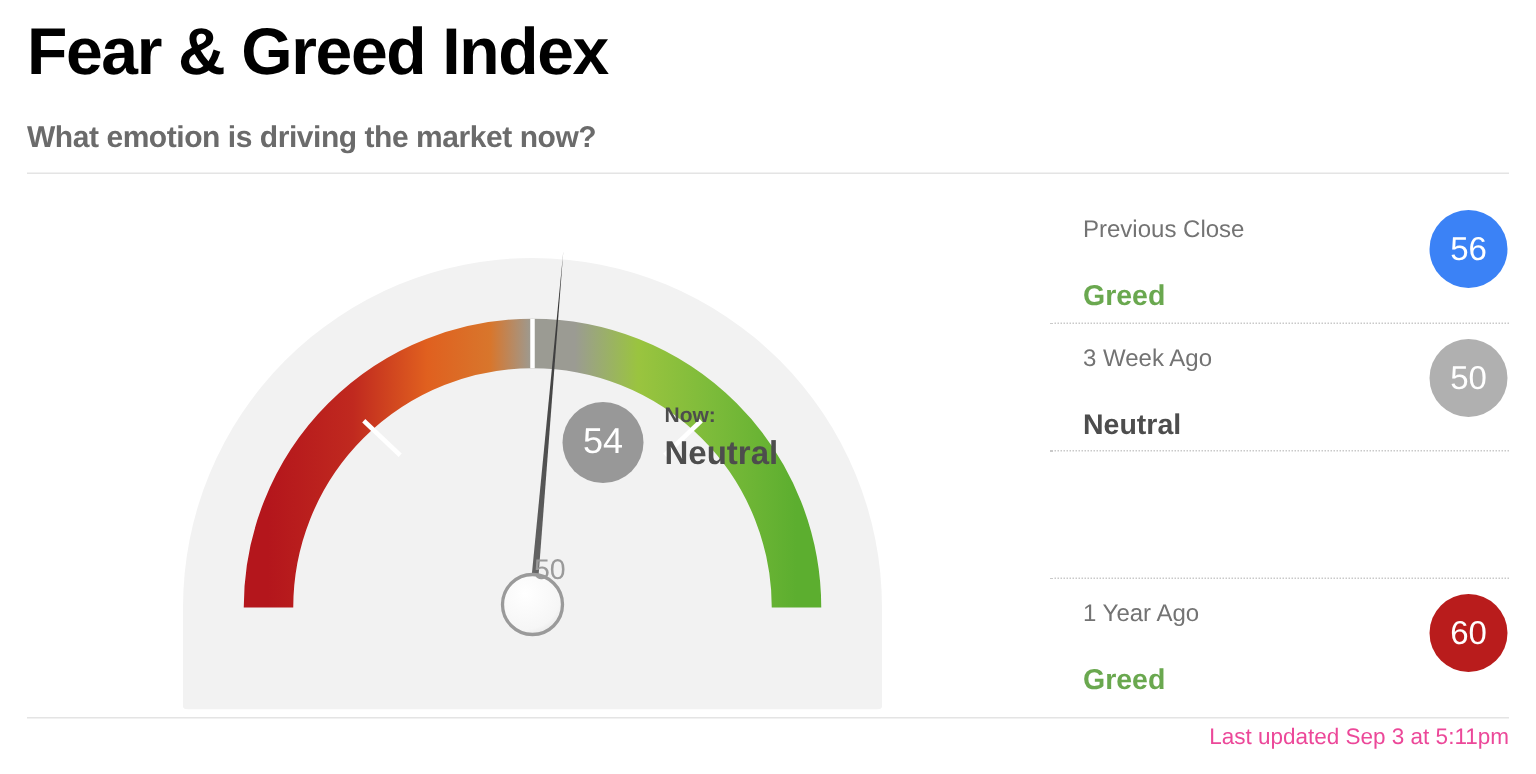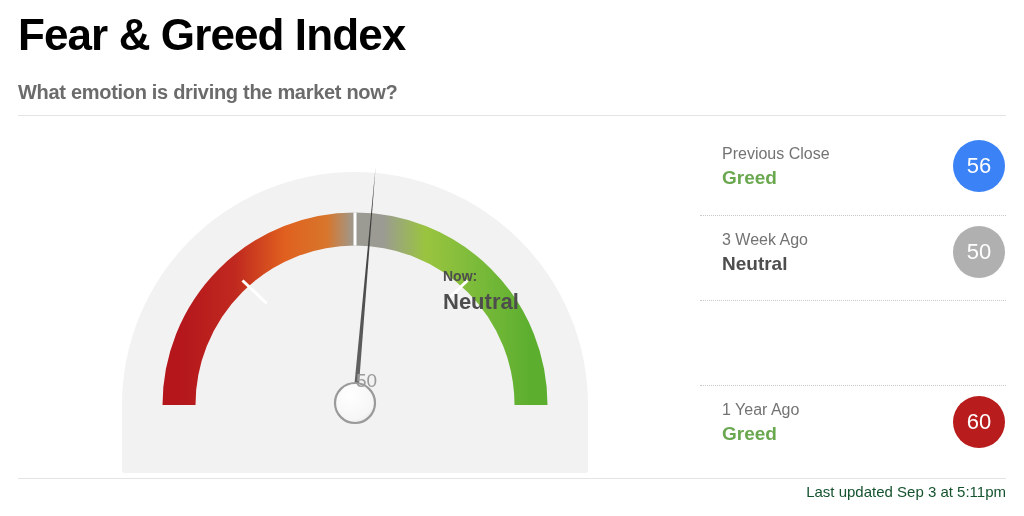--- a/index.html
+++ b/index.html
@@ -63,33 +63,33 @@
   .history { position: absolute; left: 700px; top: 130px; width: 306px; }
   .history-row {
     position: relative; height: 85px;
   }
   .history-row + .history-row { border-top: 1px dotted #c9c9c9; }
   .row-text { position: absolute; left: 22px; top: 13px; }
   .row-period {
     font-size: 16px; color: #737373; line-height: 22px; white-space: nowrap;
   }
   .row-state {
-    font-size: 19px; font-weight: bold; line-height: 25px; white-space: nowrap;
+    font-size: 19px; font-weight: bold; line-height: 25px; white-space: nowrap; margin-top: 20px;
   }
   .row-circle {
     position: absolute; right: 1px; top: 10px;
     width: 52px; height: 52px; border-radius: 50%;
     color: #ffffff; font-size: 22px;
     display: flex; align-items: center; justify-content: center;
   }
 
   
   .footer-updated {
     position: absolute; right: 18px; top: 483px;
-    font-size: 15px; color: #14532d; white-space: nowrap;
+    font-size: 15px; color: #ec4899; white-space: nowrap;
   }
 </style>
 </head>
 <body>
 
 <div id="root">
 
   <div class="header">
     <div class="page-title">Fear &amp; Greed Index</div>
     <div class="page-subtitle">What emotion is driving the market now?</div>
@@ -132,20 +132,21 @@
         <line x1="337.0" y1="87.5" x2="337.0" y2="120.5"></line>
         <line x1="449.5" y1="155.5" x2="425.2" y2="178.5"></line>
       </g>
 
       <g>
         <path d="M 334.5,279 L 339.5,279 L 357.5,43 Z" fill="url(#needleGrad)"></path>
       </g>
       <circle cx="337" cy="278" r="20" fill="url(#hubGrad)" stroke="#9a9a9a" stroke-width="2.2"></circle>
     </svg>
 
+    <div class="now-badge" style="background: rgb(152, 152, 152);">54</div>
     <div class="now-label">Now:</div>
     <div class="now-value">Neutral</div>
 
     <div class="tick-num tick-fifty">50</div>
 
   </div>
 
   <div class="history">
 
     <div class="history-row">

